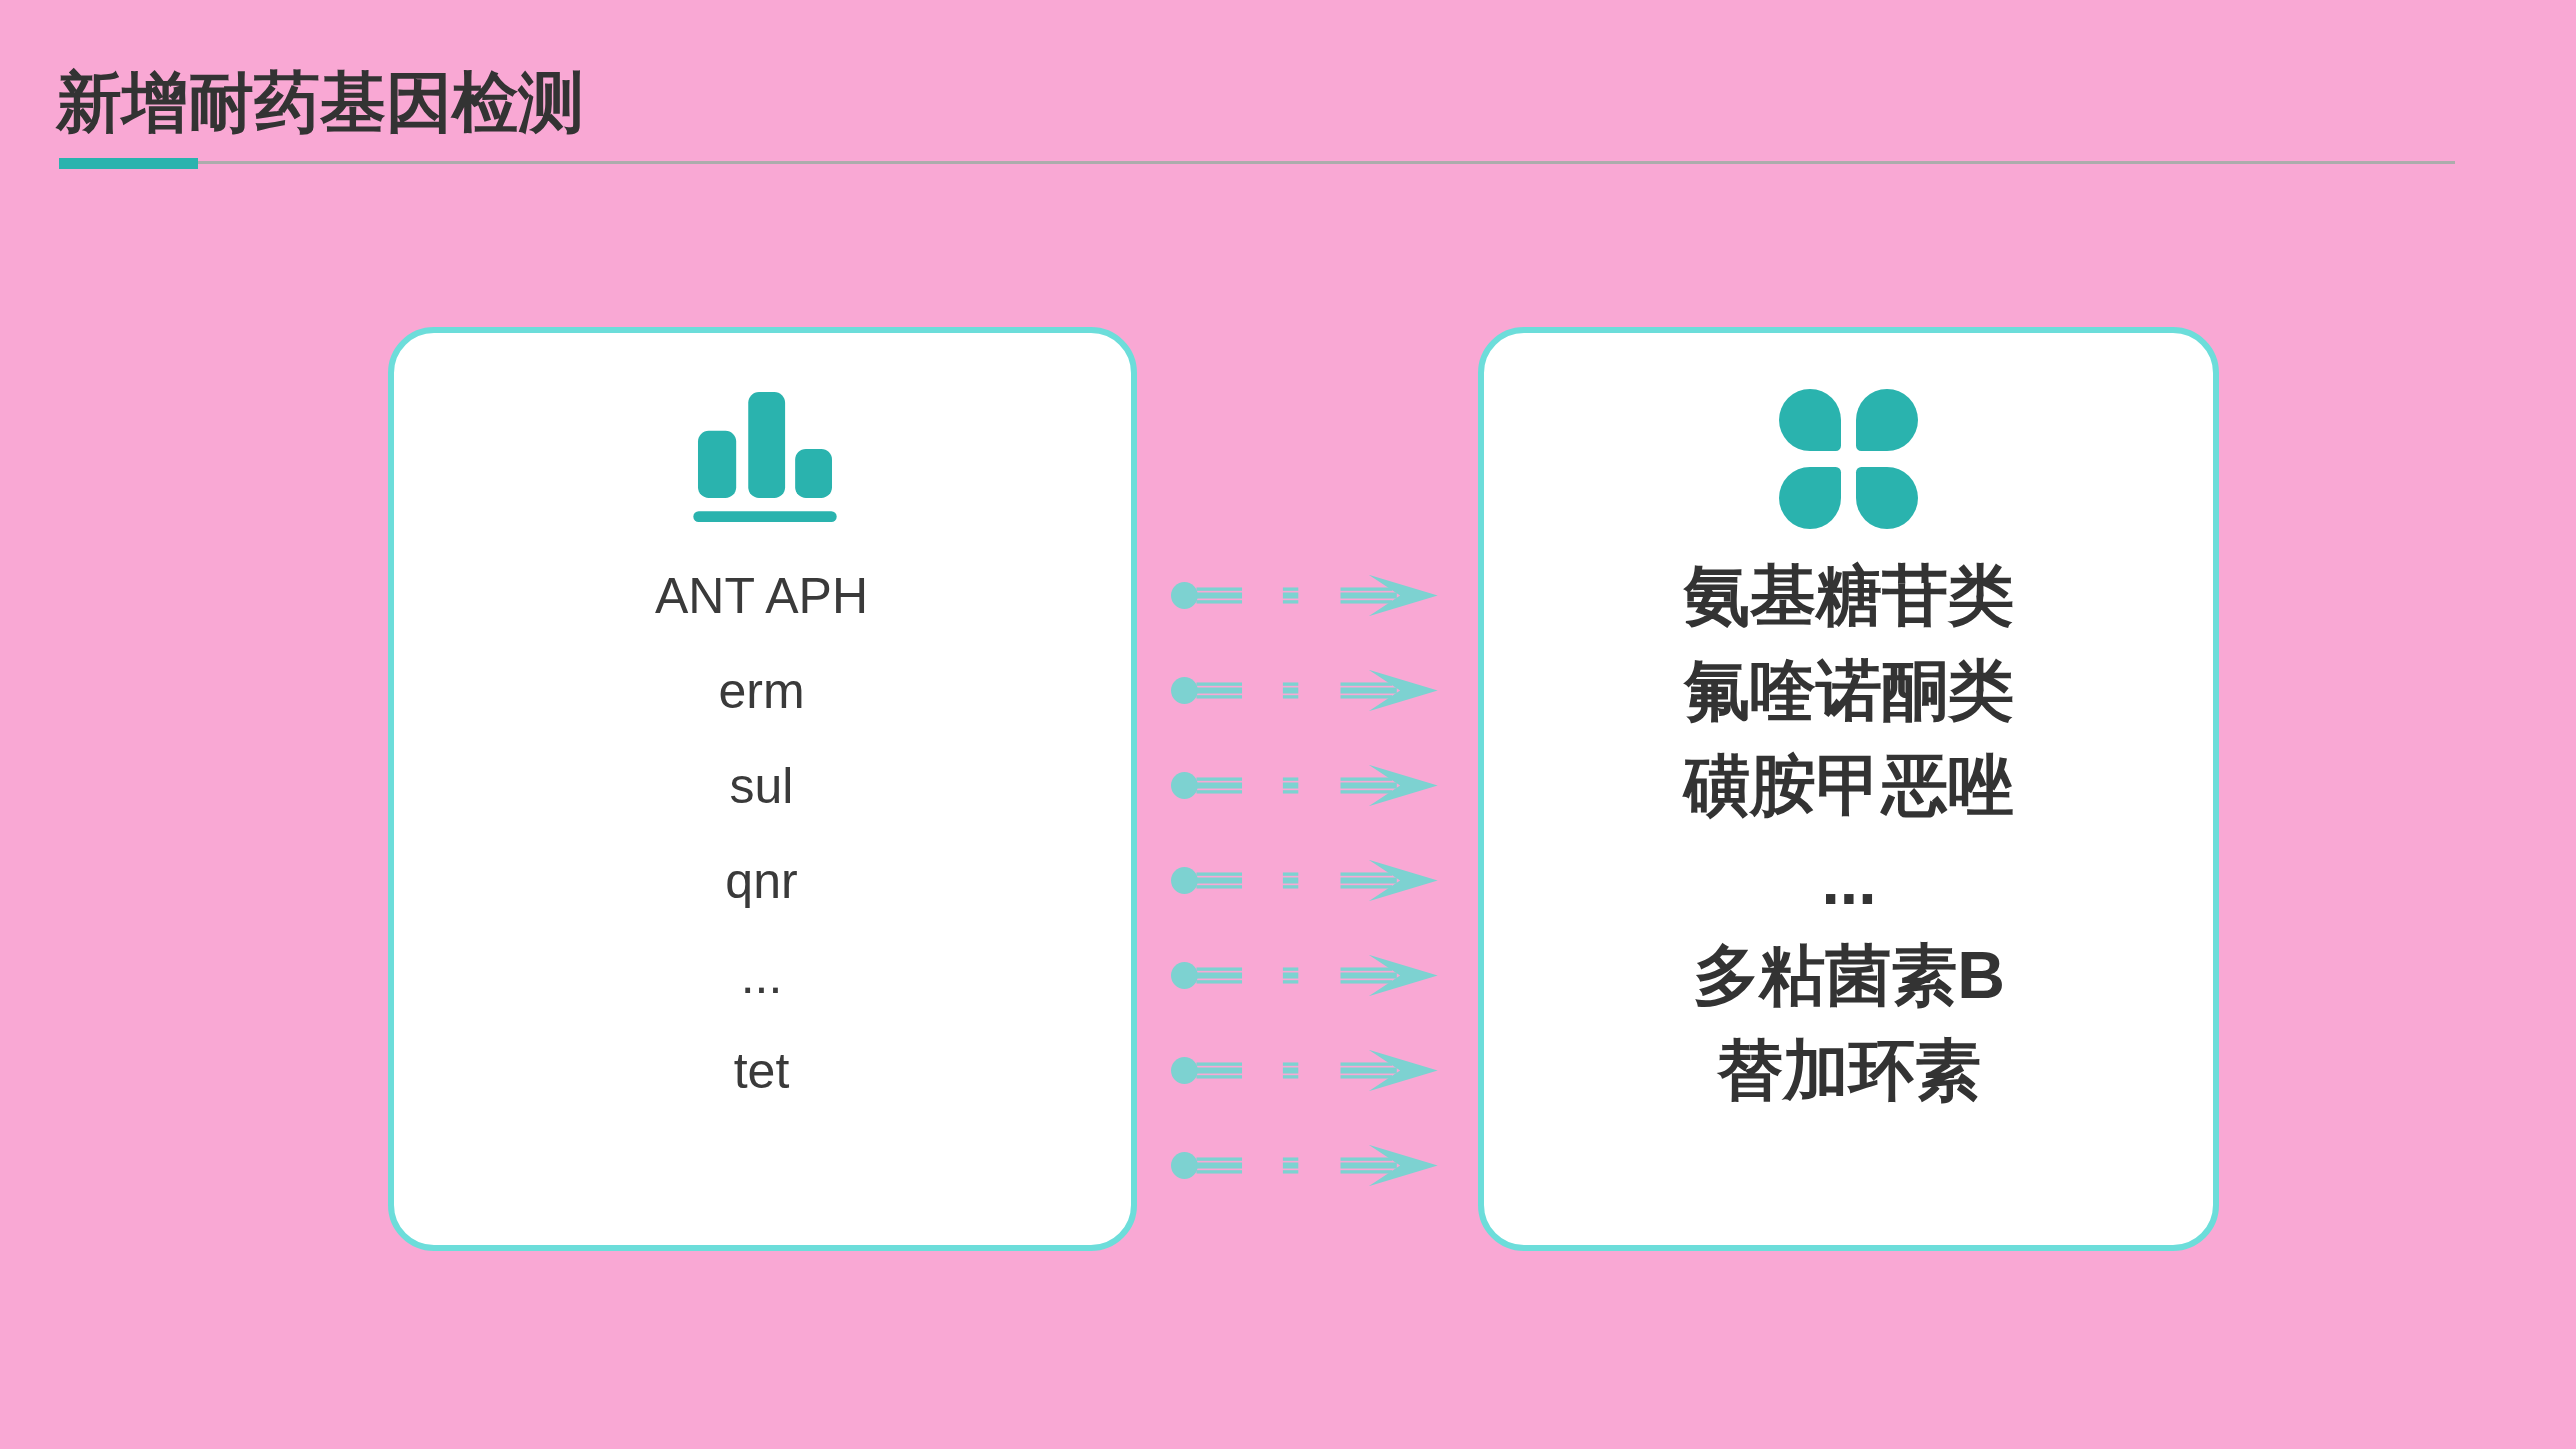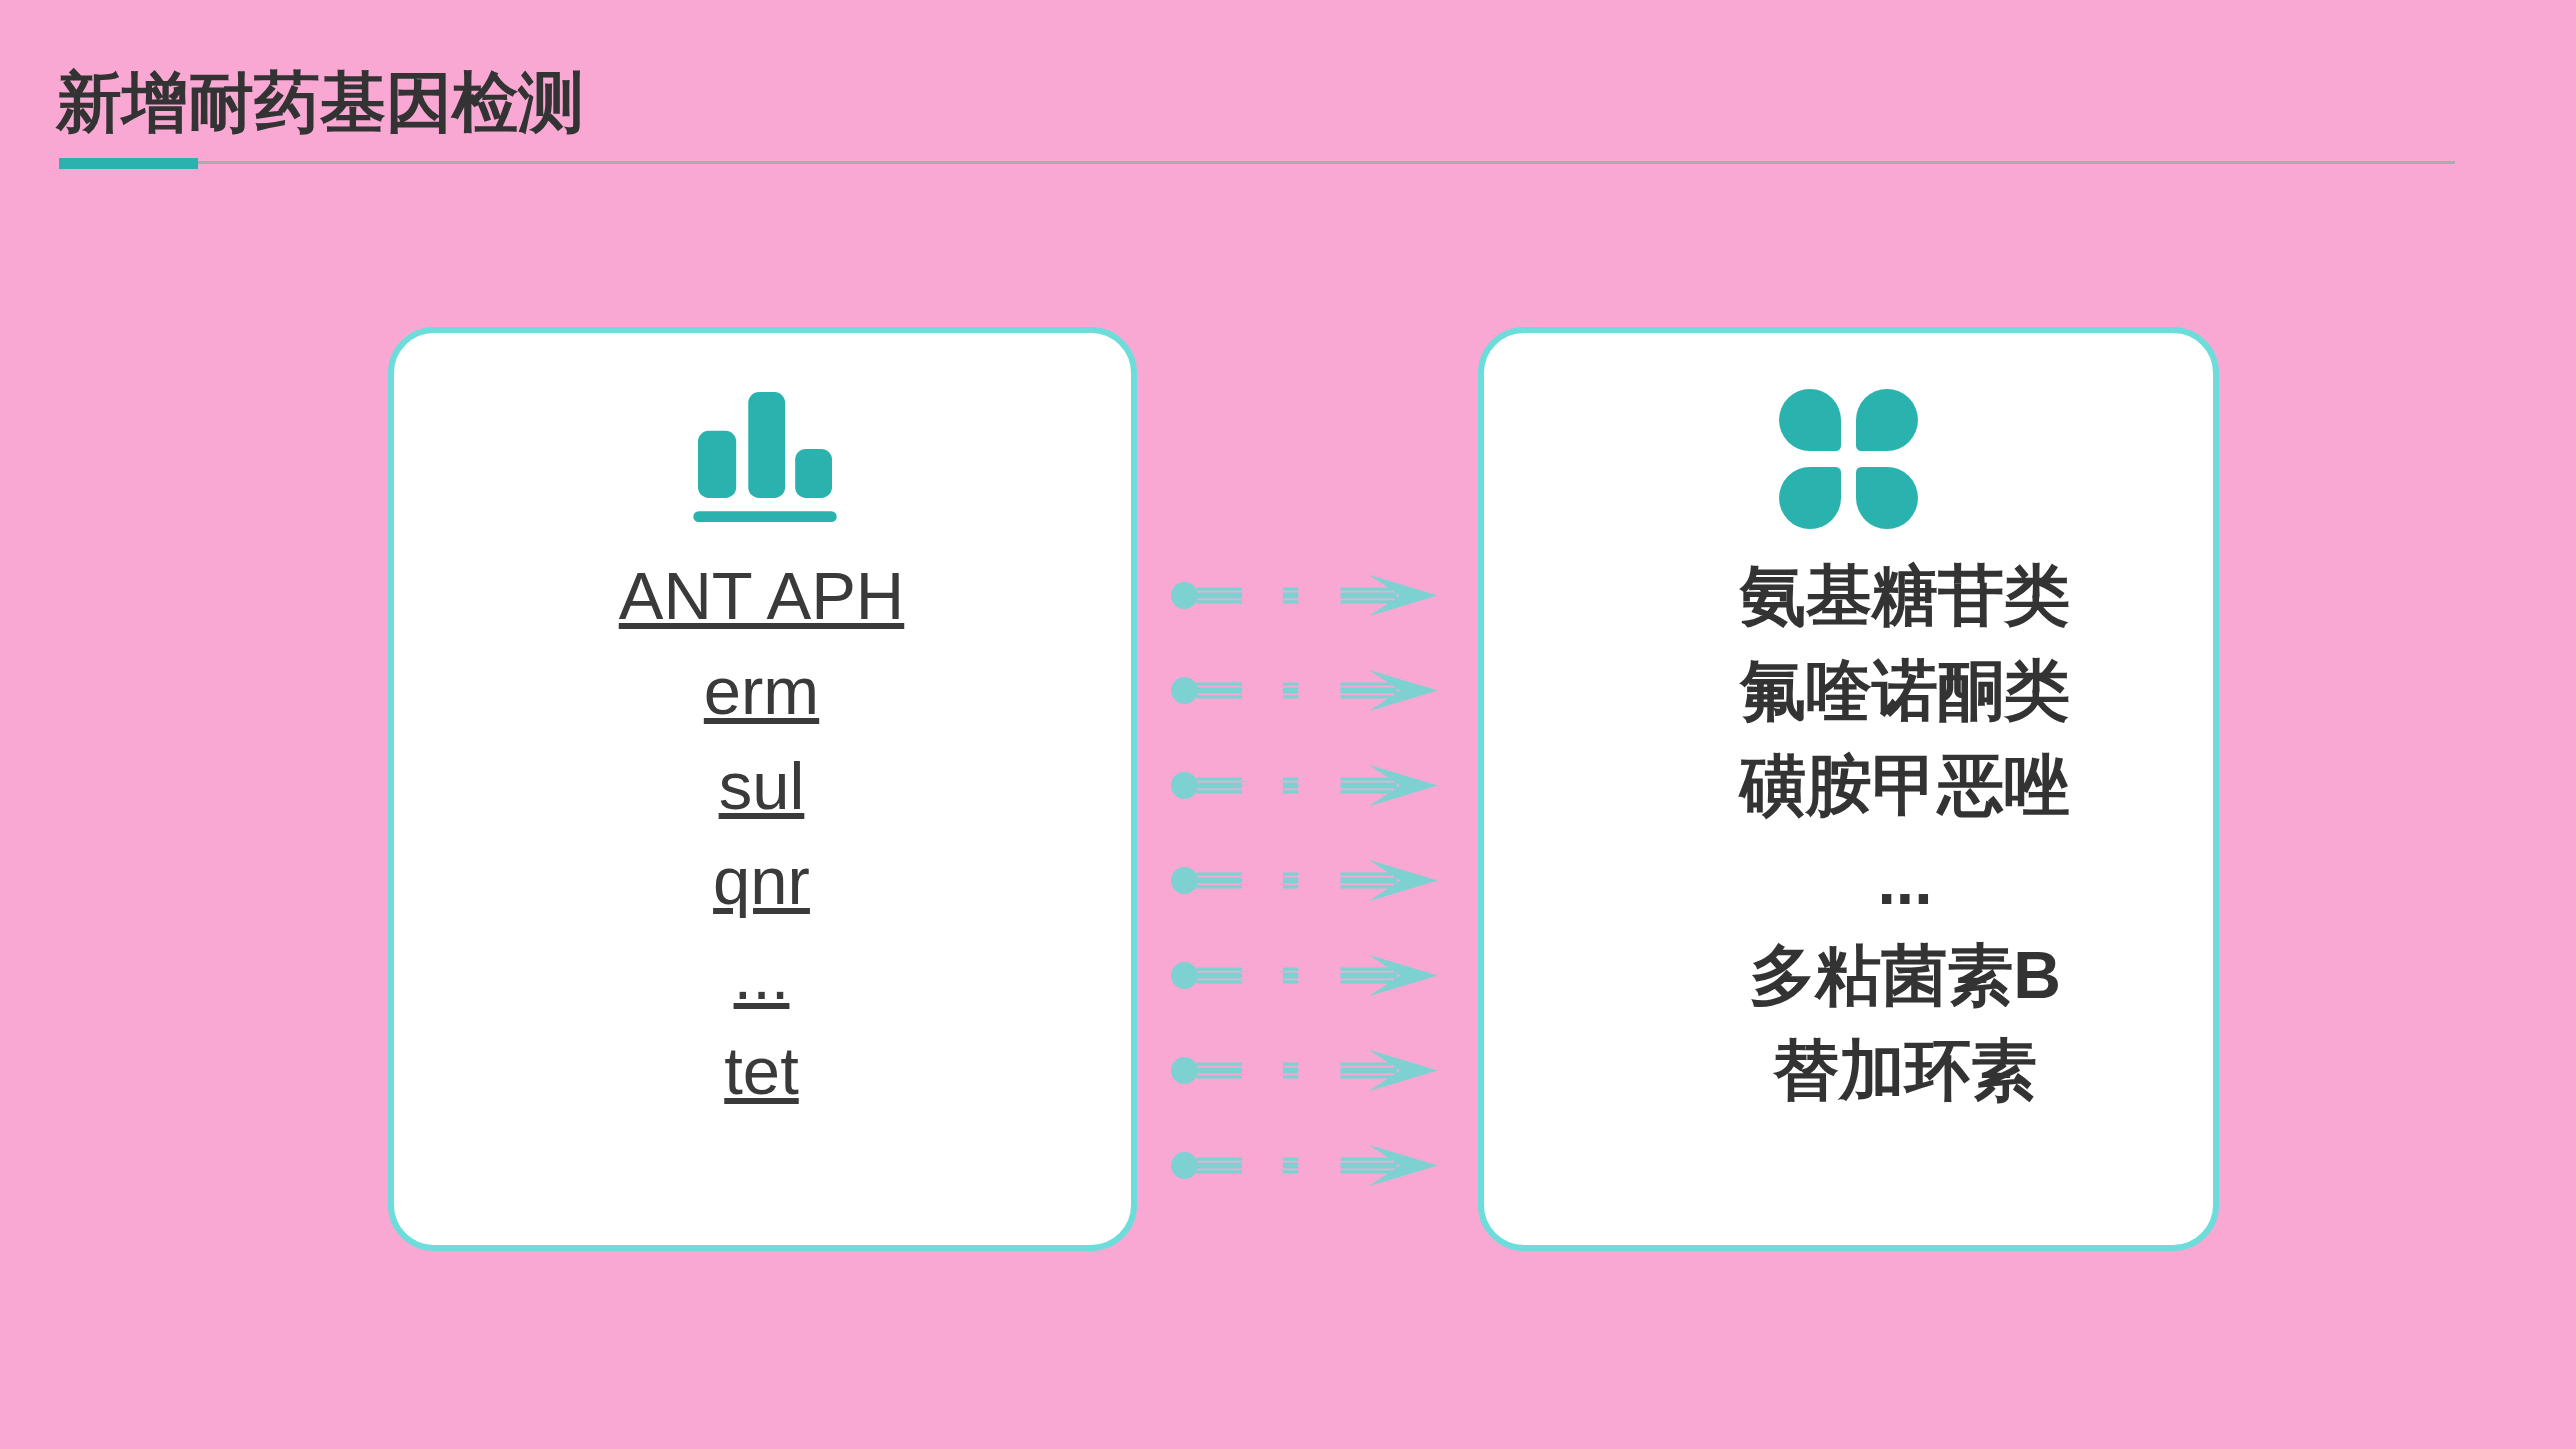--- a/index.html
+++ b/index.html
@@ -54,22 +54,22 @@
   .clover .petal.tr{left:77px;top:0;border-radius:32px 32px 32px 5.4px;}
   .clover .petal.bl{left:0;top:78px;border-radius:32px 5.4px 32px 32px;}
   .clover .petal.br{left:77px;top:78px;border-radius:5.4px 32px 32px 32px;}
   
   .rows{position:absolute;top:548px;display:flex;flex-direction:column;}
   .rows .row{
     height:95px;display:flex;align-items:center;justify-content:center;
     white-space:nowrap;
   }
   .rows.genes{left:394px;width:735px;}
-  .rows.genes .row{font-size:67px;color:var(--text-body);font-weight:400;text-decoration:underline;}
-  .rows.drugs{left:1541px;width:728px;}
+  .rows.genes .row{font-size:50px;color:var(--text-body);font-weight:400;}
+  .rows.drugs{left:1485px;width:728px;}
   .rows.drugs .row{font-size:66px;color:var(--text-dark);font-weight:600;}
   .connectors{position:absolute;left:1171px;top:548px;width:268px;display:flex;flex-direction:column;}
   .connectors .conn-row{height:95px;display:flex;align-items:center;}
   .connectors svg{width:268px;height:67px;display:block;}
 </style>
 </head>
 <body>
 
 <div class="canvas">
 

